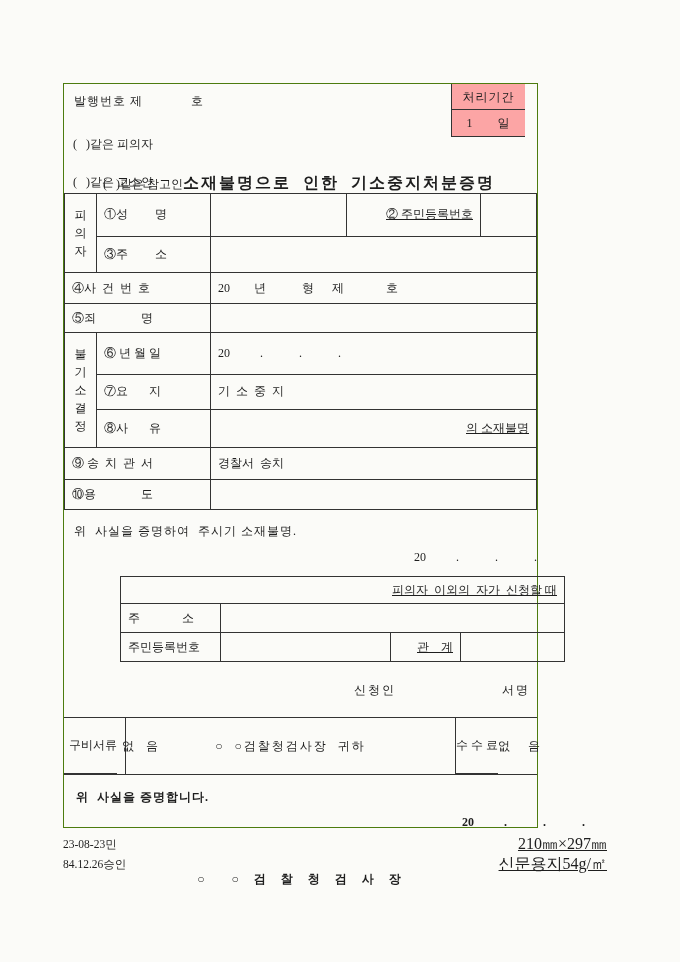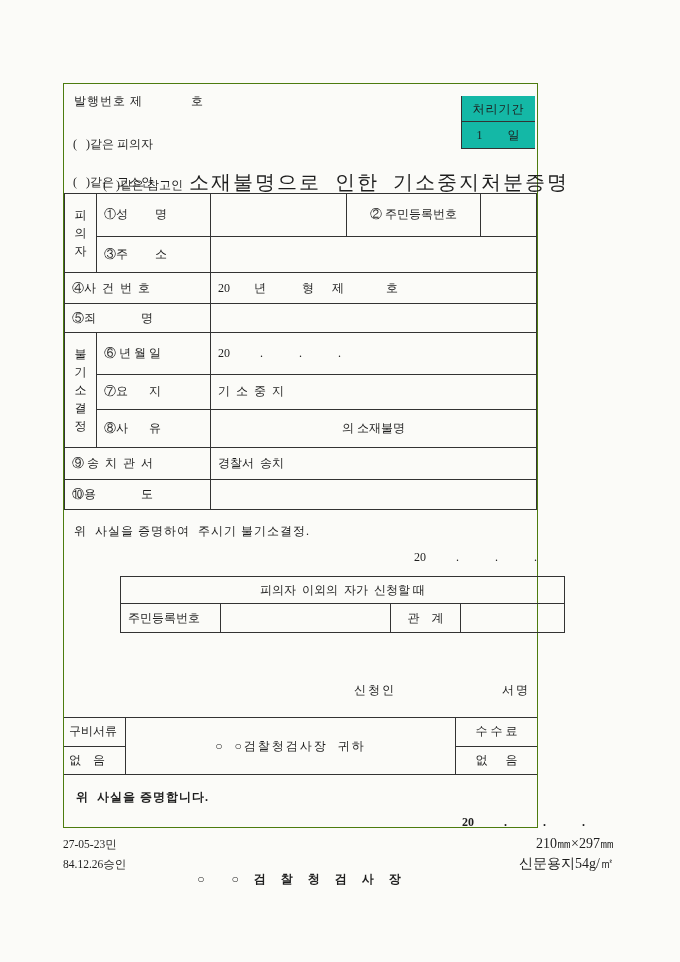--- a/index.html
+++ b/index.html
@@ -17,71 +17,70 @@
   .form-border {
     position: absolute; left: 63px; top: 83px;
     width: 475px; height: 745px;
     border: 1px solid #4d7c0f;
   }
 
   
   .header-region { position: relative; height: 109px; }
   .issue-no { position: absolute; left: 10px; top: 9px; letter-spacing: 1px; }
   .proc-box {
-    position: absolute; right: 2px; top: 0; width: 74px;
+    position: absolute; right: 12px; top: 0; width: 74px;
     border-left: 1px solid #333; border-bottom: 1px solid #333;
-    background: #14b8a6;
-    margin-top: 12px;
+    background: #fca5a5;
   }
   .proc-box .pcell { height: 26px; line-height: 26px; text-align: center; letter-spacing: 1px; }
   .proc-box .pcell:first-child { border-bottom: 1px solid #333; }
   .check-lines { position: absolute; left: 9px; top: 51px; }
   .check-line { height: 19px; line-height: 19px; white-space: pre; }
-  .main-title { font-size: 20px; font-weight: normal; letter-spacing: 2px; margin-left: 6px; }
+  .main-title { font-size: 16px; font-weight: bold; letter-spacing: 2px; }
 
   
   table { border-collapse: collapse; table-layout: fixed; }
   table.main { width: 100%; }
   table.main td { border: 1px solid #333; padding: 0 7px; vertical-align: middle; overflow: hidden; }
-  td.center { text-align: center; padding: 0 2px; }
+  td.center { text-align: right; padding: 0 2px; text-decoration: underline; }
   td.grp { padding: 0; text-align: center; }
   .vert {
     width: 1.1em; margin: 12px auto; word-break: break-all;
     line-height: 18px; text-align: center;
   }
 
   
   .request-region { position: relative; height: 207px; }
   .req-statement { position: absolute; left: 10px; top: 13px; letter-spacing: 1px; }
   .req-date { position: absolute; left: 350px; top: 40px; }
   table.sub { position: absolute; left: 56px; top: 66px; width: 445px; }
   table.sub td { border: 1px solid #333; padding: 0 7px; vertical-align: middle; overflow: hidden; }
   .applicant-label { position: absolute; left: 290px; top: 172px; letter-spacing: 2px; }
   .sign-label { position: absolute; left: 438px; top: 172px; letter-spacing: 2px; }
 
   
   .bottom-row { display: flex; height: 58px; border-top: 1px solid #333; border-bottom: 1px solid #333; }
-  .docs-box { width: 62px; border-right: 1px solid #333; display: flex; flex-direction: column; }
+  .docs-box { width: 62px; border-right: 1px solid #333; display: flex; flex-direction: row; }
   .docs-box .bcell { flex: 1; display: flex; align-items: center; padding-left: 5px; white-space: pre; }
   .docs-box .bcell:first-child { border-bottom: 1px solid #333; }
   .addressee-box { flex: 1; display: flex; align-items: center; justify-content: center; }
   .addressee { letter-spacing: 2px; white-space: pre; }
-  .fee-box { width: 82px; border-left: 1px solid #333; display: flex; flex-direction: column; }
+  .fee-box { width: 82px; border-left: 1px solid #333; display: flex; flex-direction: row; }
   .fee-box .bcell { flex: 1; display: flex; align-items: center; justify-content: center; white-space: pre; }
   .fee-box .bcell:first-child { border-bottom: 1px solid #333; }
 
   
   .certify-region { position: relative; height: 97px; font-weight: bold; }
   .cert-statement { position: absolute; left: 12px; top: 14px; letter-spacing: 1px; }
   .cert-date { position: absolute; left: 398px; top: 40px; }
   .cert-signer { position: absolute; left: 0; top: 64px; width: 100%; text-align: center; letter-spacing: 3px; white-space: pre; margin-top: 32px; }
 
   
   .footer-left { position: absolute; left: 63px; top: 834px; font-size: 11.5px; line-height: 20px; }
-  .footer-right { position: absolute; right: 66px; top: 834px; font-size: 14px; line-height: 20px; text-align: right; }
+  .footer-right { position: absolute; right: 73px; top: 834px; font-size: 16px; line-height: 20px; text-align: right; text-decoration: underline; }
 </style>
 </head>
 <body>
 
 <div class="page">
 
   <div class="form-border">
 
     <div class="header-region">
       <div class="issue-no pre">발행번호 제            호</div>
@@ -148,34 +147,38 @@
         <td colspan="3"><span class="pre">경찰서  송치</span></td>
       </tr>
       <tr style="height:30px">
         <td colspan="2"><span class="pre">⑩용               도</span></td>
         <td colspan="3"></td>
       </tr>
     </tbody>
       </table>
 
     <div class="request-region">
-      <div class="req-statement pre">위  사실을 증명하여  주시기 불기소결정.</div>
+      <div class="req-statement pre">위  사실을 증명하여  주시기 소재불명.</div>
       <div class="req-date pre">20          .            .            .</div>
       <table class="sub">
         <colgroup>
           <col style="width:100px">
             <col style="width:170px">
             <col style="width:70px">
             <col>
         </colgroup>
         <tbody>
             <tr style="height:27px">
           <td colspan="4" class="center"><span class="pre">피의자  이외의  자가  신청할 때</span></td>
         </tr>
         <tr style="height:29px">
+          <td><span class="pre">주              소</span></td>
+          <td colspan="3"></td>
+        </tr>
+        <tr style="height:29px">
           <td><span class="pre">주민등록번호</span></td>
           <td></td>
           <td class="center"><span class="pre">관    계</span></td>
           <td></td>
         </tr>
       </tbody>
         </table>
       <span class="applicant-label">신청인</span>
       <span class="sign-label">서명</span>
     </div>
@@ -196,21 +199,21 @@
 
     <div class="certify-region">
       <div class="cert-statement pre">위  사실을 증명합니다.</div>
       <div class="cert-date pre">20          .            .            .</div>
       <div class="cert-signer">○    ○  검  찰  청  검  사  장</div>
     </div>
 
   </div>
 
   <div class="footer-left">
-    <div>27-05-23민</div>
+    <div>23-08-23민</div>
     <div>84.12.26승인</div>
   </div>
   <div class="footer-right">
     <div>210㎜×297㎜</div>
     <div>신문용지54g/㎡</div>
   </div>
 
 </div>
 
 </body></html>

